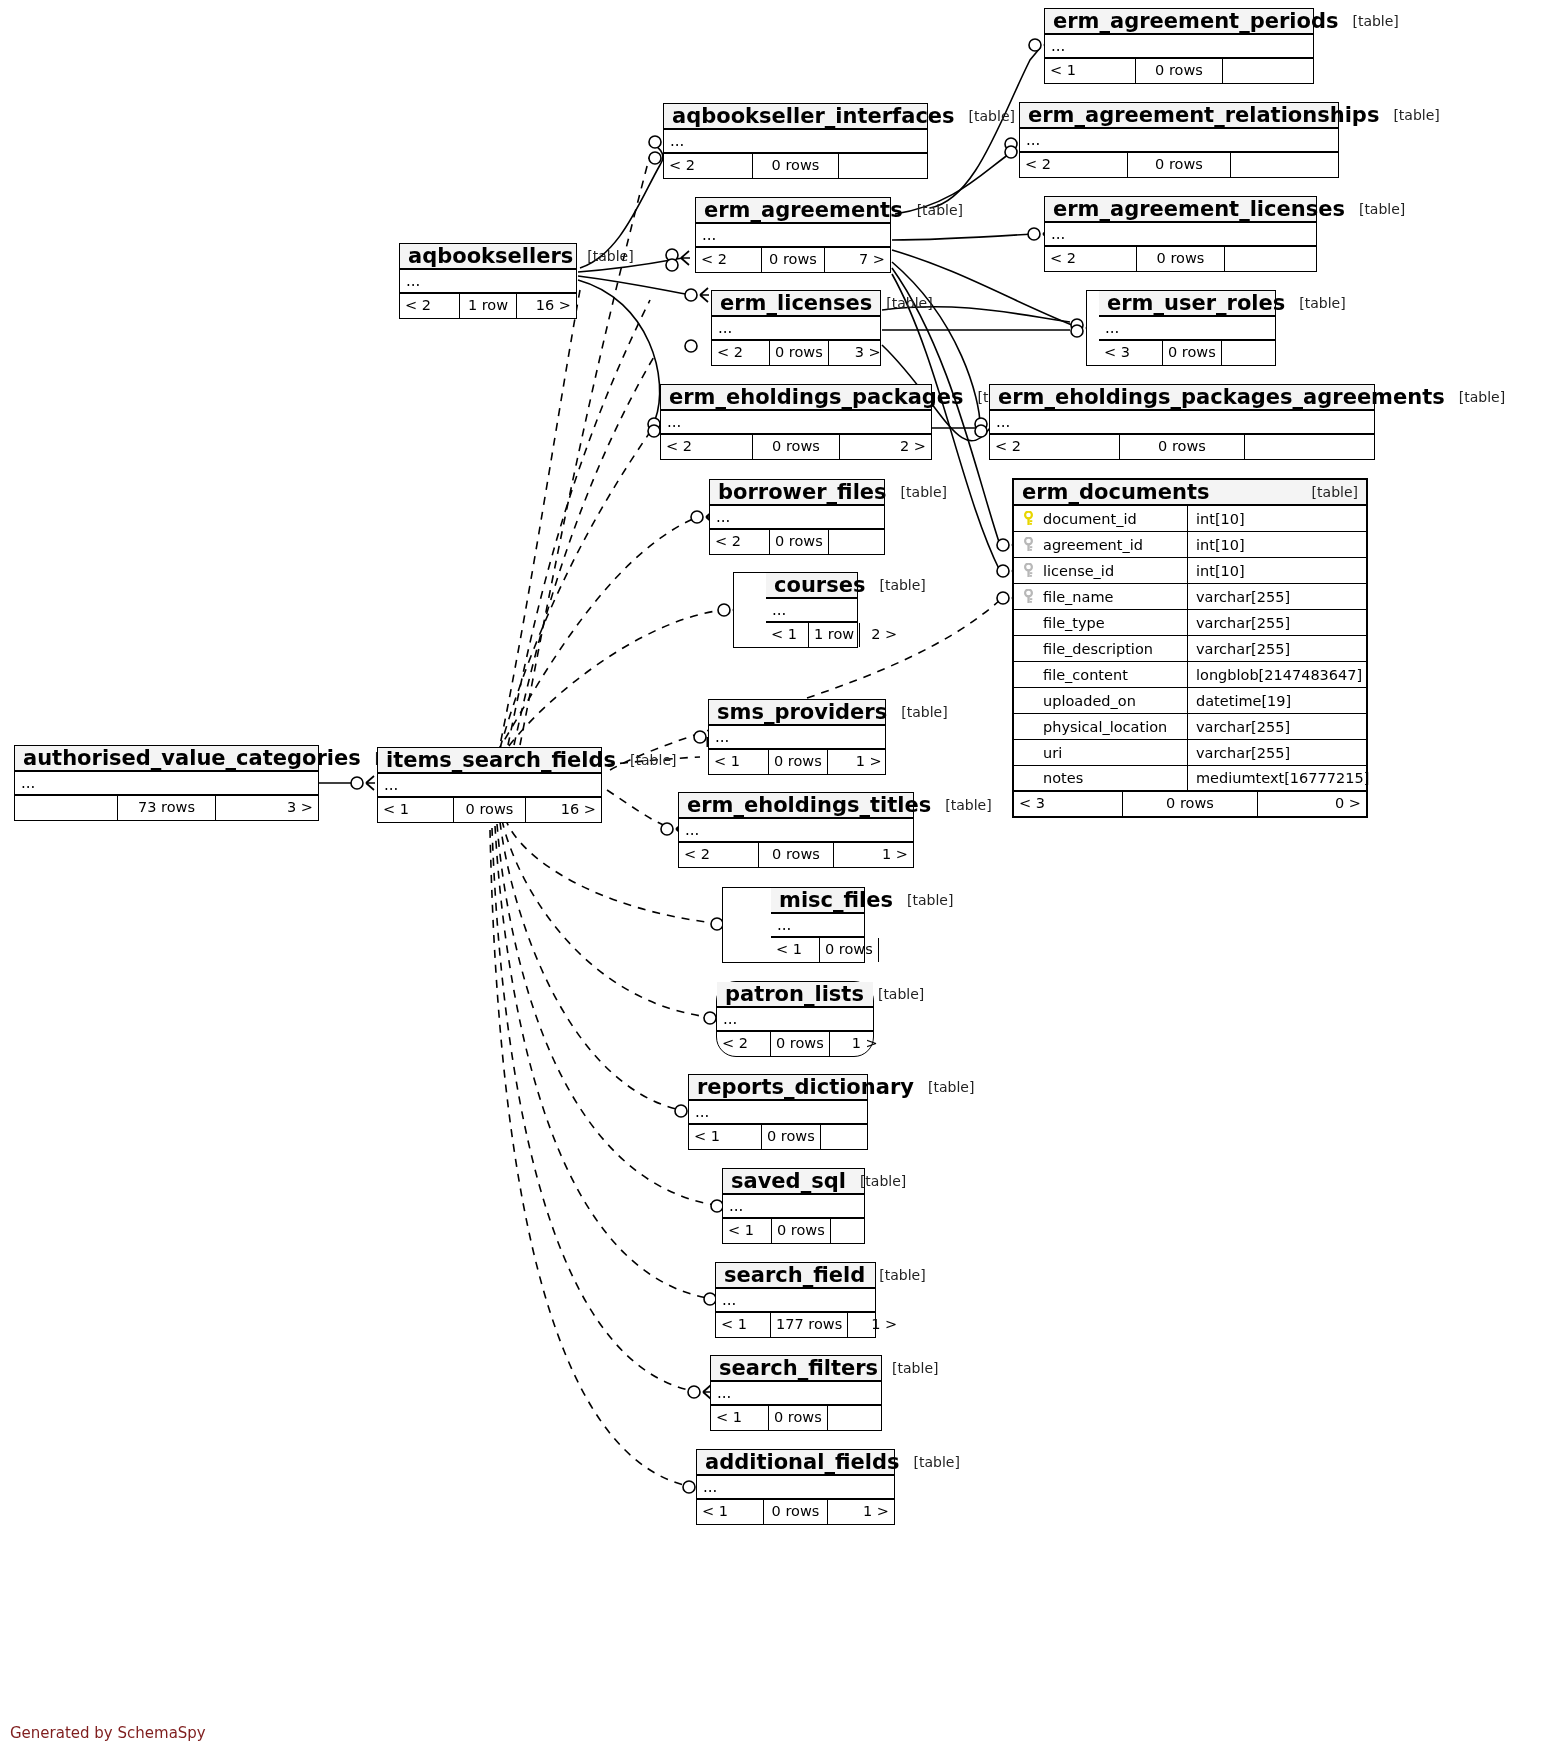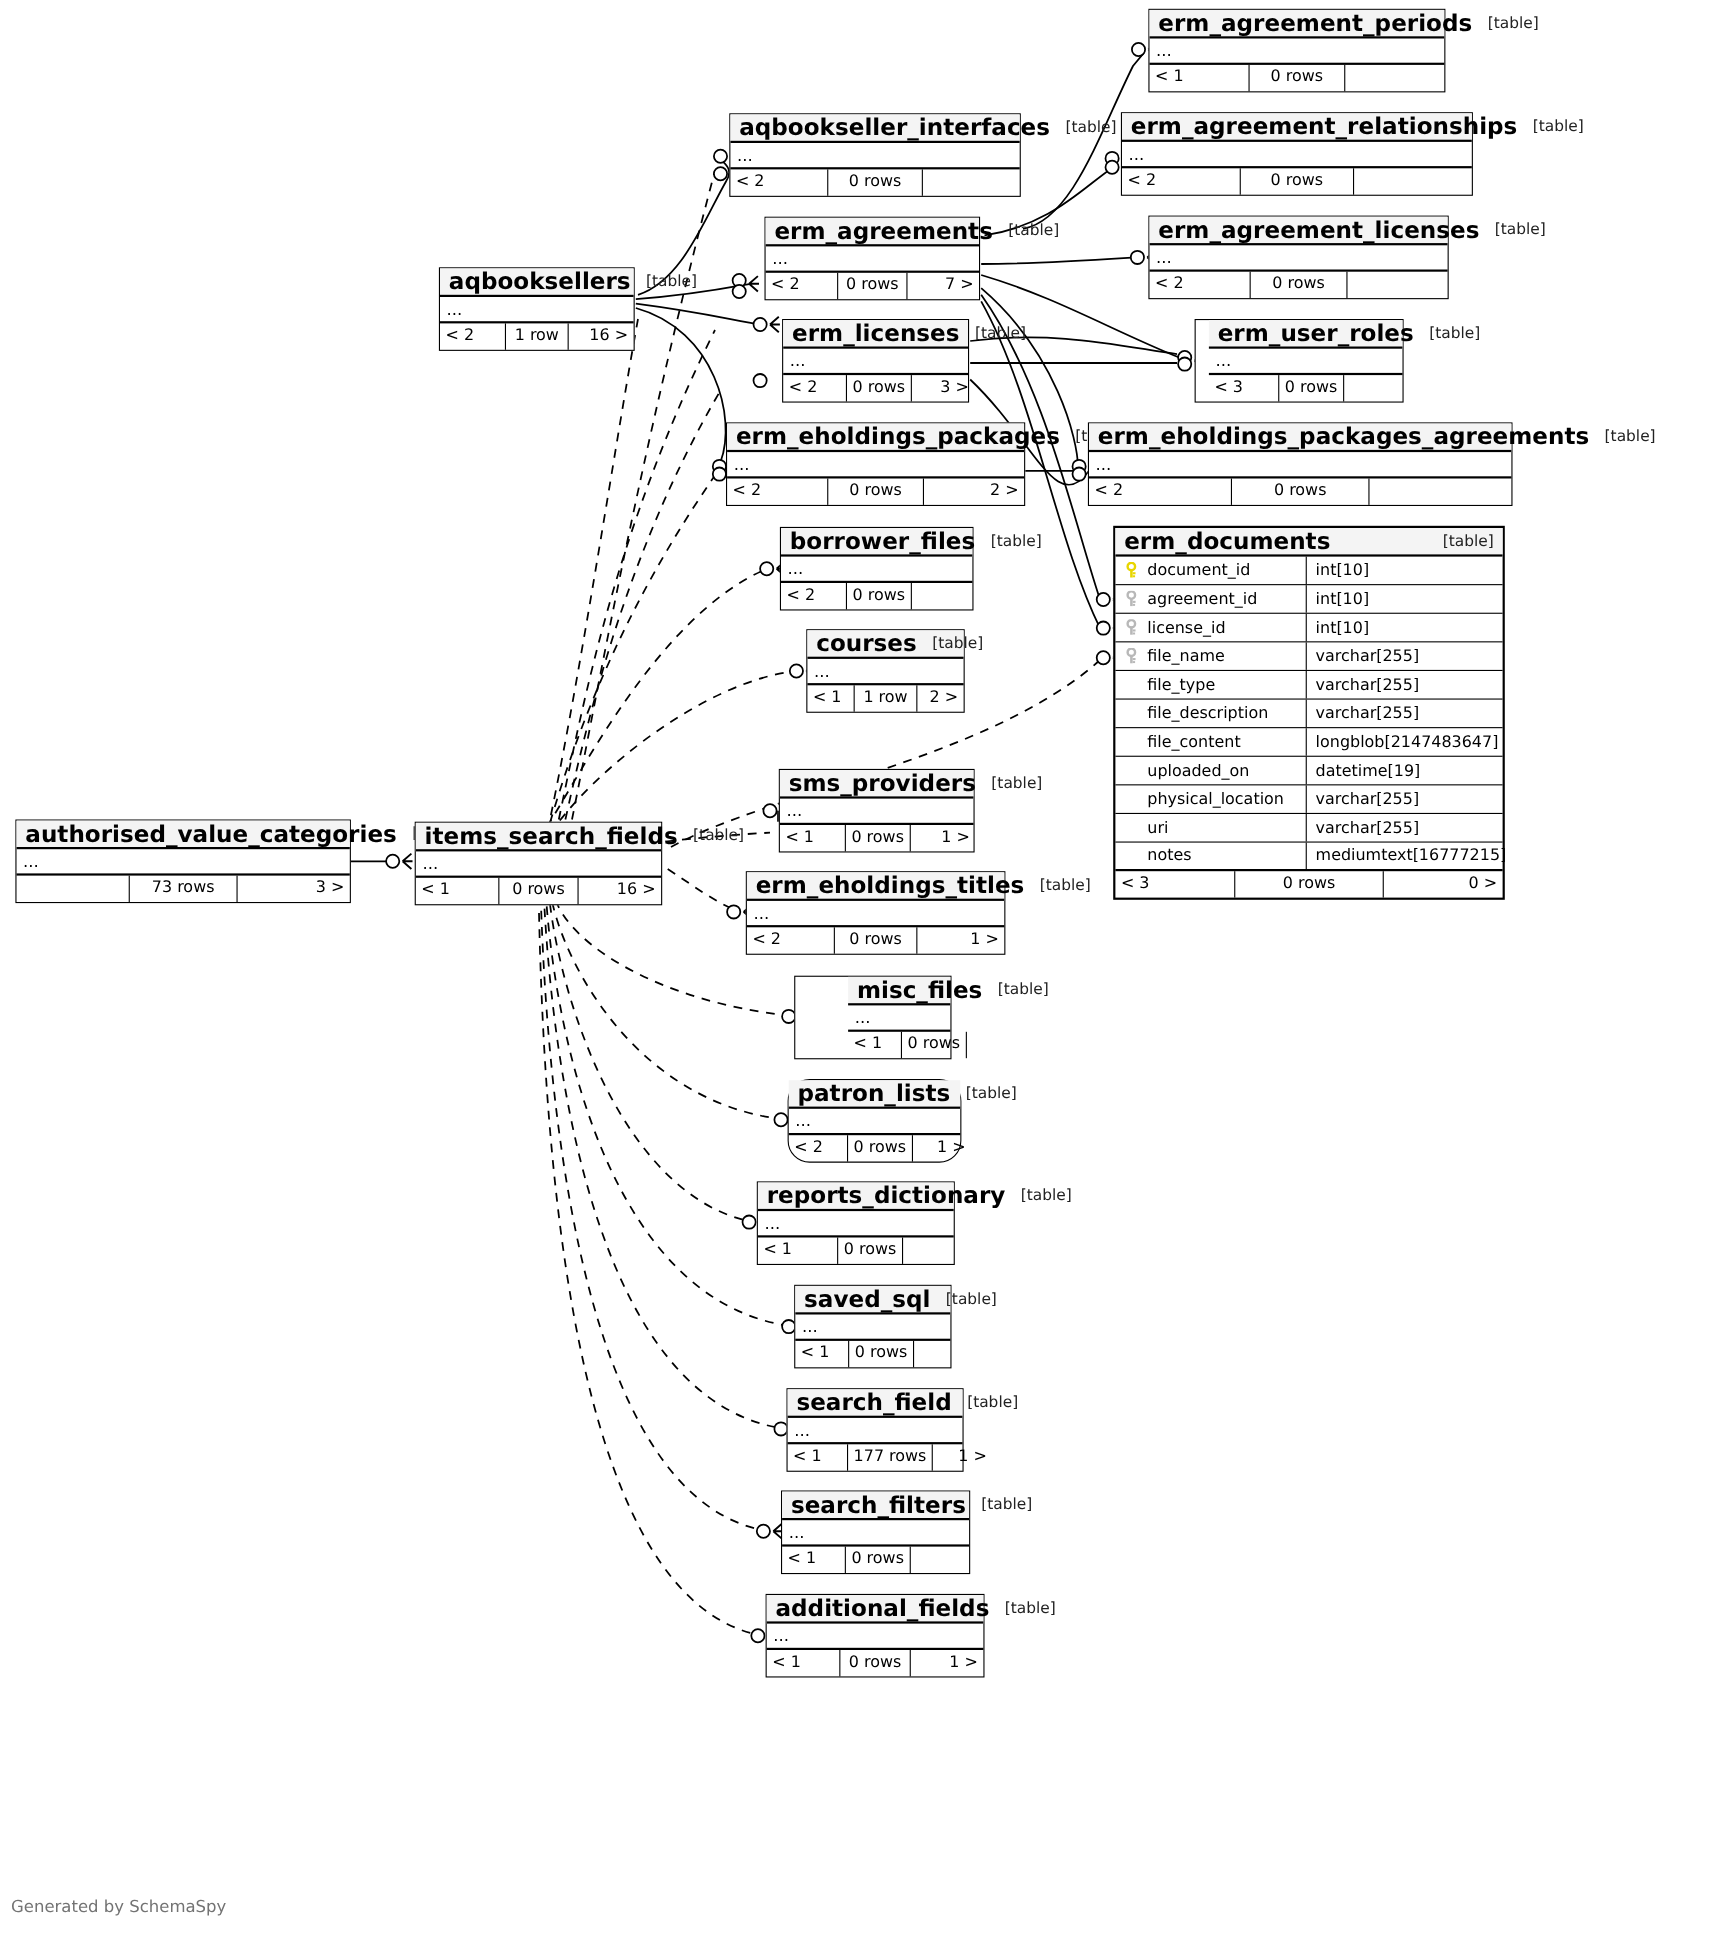--- a/index.html
+++ b/index.html
@@ -118,21 +118,21 @@
     width: 13px;
     height: 15px;
     margin-right: 8px;
     flex: 0 0 13px;
   }
   .footer-credit {
     position: absolute;
     left: 10px;
     top: 1724px;
     font-size: 15px;
-    color: #737373;
+    color: #7f1d1d;
     z-index: 3;
   }
 </style>
 </head>
 <body>
 
 <div id="canvas">
 
   <svg class="edges" viewBox="0 0 1557 1760" xmlns="http://www.w3.org/2000/svg">
     <defs>
@@ -370,21 +370,21 @@
           <span class="tbl-name">borrower_files</span>
           <span class="tbl-tag">[table]</span>
         </div>
         <div class="tbl-ellipsis">...</div>
         <div class="tbl-foot">
           <div class="fc-left" style="flex: 0 0 59px;">&lt; 2</div>
           <div class="fc-mid" style="flex: 1 1 auto;">0 rows</div>
           <div class="fc-right" style="flex: 0 0 59px;"></div>
         </div>
       </div>
-      <div class="tbl" style="left: 733px; top: 572px; width: 144px;">
+      <div class="tbl" style="left: 733px; top: 572px; width: 125px; padding-left: 32px;">
         <div class="tbl-head">
           <span class="tbl-name">courses</span>
           <span class="tbl-tag">[table]</span>
         </div>
         <div class="tbl-ellipsis">...</div>
         <div class="tbl-foot">
           <div class="fc-left" style="flex: 0 0 42px;">&lt; 1</div>
           <div class="fc-mid" style="flex: 1 1 auto;">1 row</div>
           <div class="fc-right" style="flex: 0 0 42px;">2 &gt;</div>
         </div>

